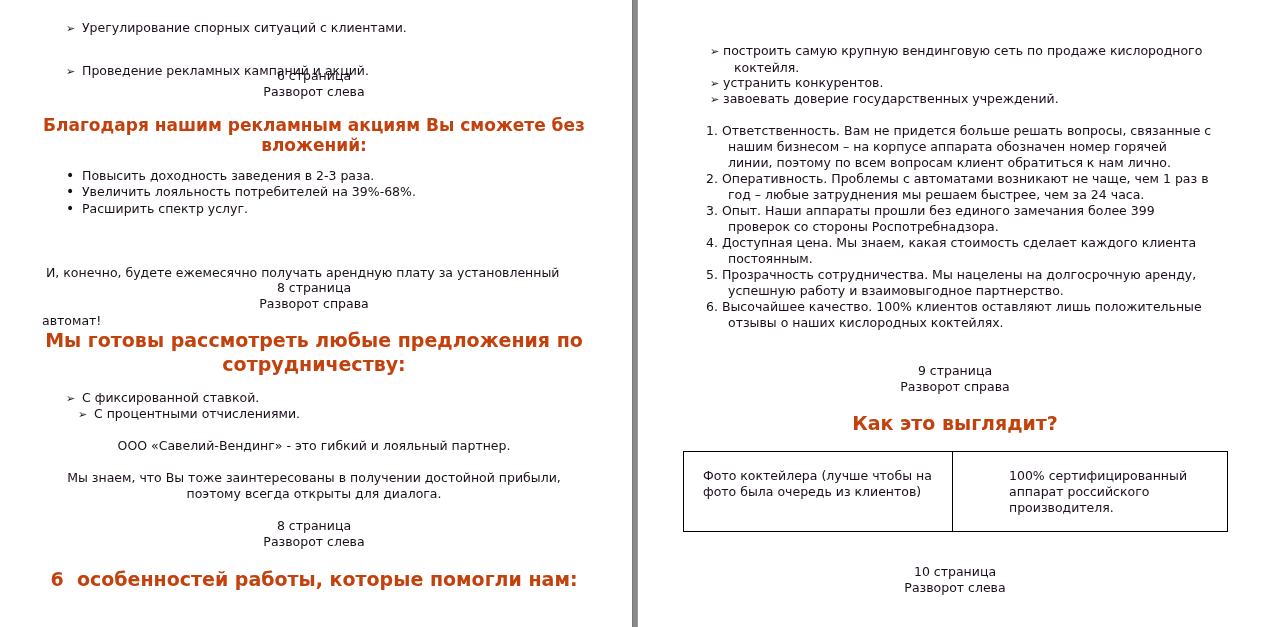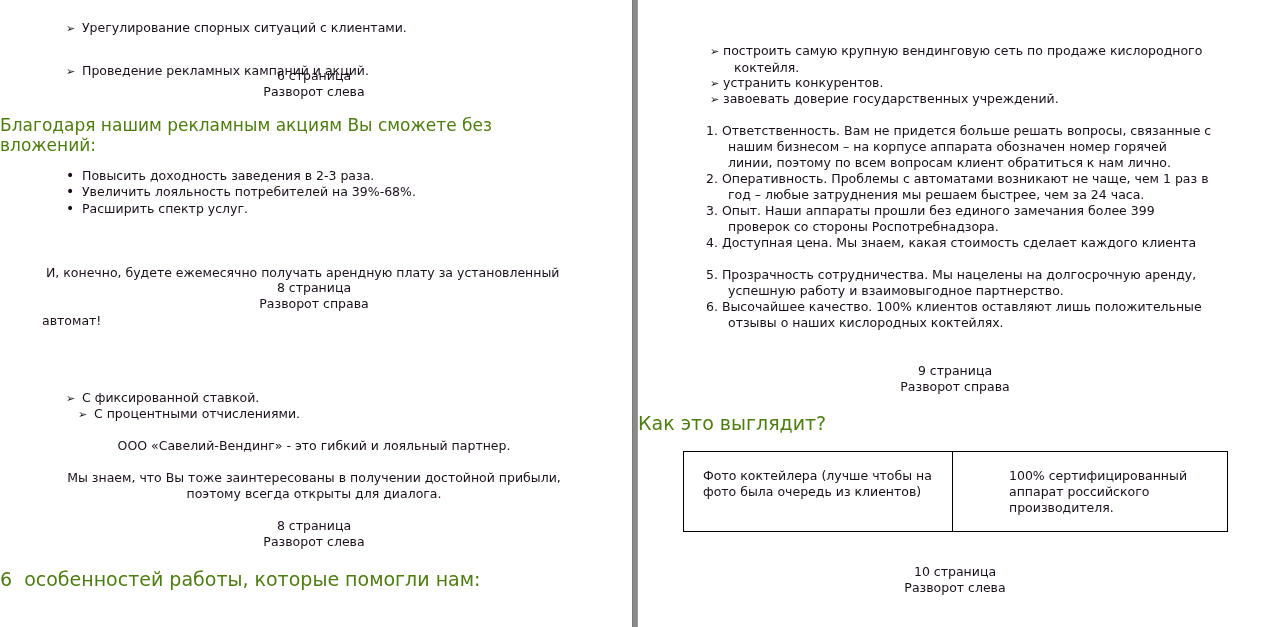--- a/index.html
+++ b/index.html
@@ -17,21 +17,21 @@
   .divider {
     position: absolute; left: 632px; top: 0; width: 6px; height: 627px;
     background: #8a8a8a;
     border-left: 1px solid #777; border-right: 1px solid #9a9a9a;
     box-sizing: border-box;
   }
   .abs { position: absolute; }
   .txt { font-size: 12.5px; line-height: 16px; white-space: nowrap; }
   .center { text-align: center; }
   .h {
-    font-weight: normal; text-align: left; color: #4d7c0f;
+    font-weight: bold; text-align: center; color: #c2410c;
   }
   .arrow-item { position: absolute; font-size: 12.5px; line-height: 16px; white-space: nowrap; }
   .arrow-item .bullet { display: inline-block; width: 16px; font-size: 11px; }
   .dot-item .bullet { display: inline-block; width: 16px; font-size: 14px; line-height: 16px; }
   .num-item { position: absolute; font-size: 12.5px; line-height: 16px; white-space: nowrap; }
   .num-item .cont { padding-left: 22px; display: block; }
   .tbl {
     position: absolute; left: 683px; top: 451px; width: 545px; height: 81px;
     border: 1px solid #000; box-sizing: border-box; display: flex;
   }
@@ -74,20 +74,24 @@
   <div class="abs txt" style="left:42px; top:233px; white-space:pre;">
     <div> И, конечно, будете ежемесячно получать арендную плату за установленный</div>
     <div>автомат!</div>
   </div>
 
   <div class="abs txt center" style="left:0; width:628px; top:280px;">
     <div>8 страница</div>
     <div>Разворот справа</div>
   </div>
 
+  <div class="abs h" style="left:0; width:628px; top:328px; font-size:19px; line-height:24px;">
+    <div>Мы готовы рассмотреть любые предложения по</div>
+    <div>сотрудничеству:</div>
+  </div>
 
   <div class="arrow-item" style="left:66px; top:390px;">
     <span class="bullet">➢</span><span>С фиксированной ставкой.</span>
   </div>
   <div class="arrow-item" style="left:66px; top:406px;margin-left:12px;">
     <span class="bullet">➢</span><span>С процентными отчислениями.</span>
   </div>
 
   <div class="abs txt center" style="left:0; width:628px; top:438px;">ООО «Савелий-Вендинг» - это гибкий и лояльный партнер.</div>
 
@@ -126,20 +130,21 @@
   <div class="num-item" style="left:68px; top:171px;">
     <span>2.</span> <span>Оперативность. Проблемы с автоматами возникают не чаще, чем 1 раз в</span>
     <span class="cont">год – любые затруднения мы решаем быстрее, чем за 24 часа.</span>
   </div>
   <div class="num-item" style="left:68px; top:203px;">
     <span>3.</span> <span>Опыт. Наши аппараты прошли без единого замечания более 399</span>
     <span class="cont">проверок со стороны Роспотребнадзора.</span>
   </div>
   <div class="num-item" style="left:68px; top:235px;">
     <span>4.</span> <span>Доступная цена. Мы знаем, какая стоимость сделает каждого клиента</span>
+    <span class="cont">постоянным.</span>
   </div>
   <div class="num-item" style="left:68px; top:267px;">
     <span>5.</span> <span>Прозрачность сотрудничества. Мы нацелены на долгосрочную аренду,</span>
     <span class="cont">успешную работу и взаимовыгодное партнерство.</span>
   </div>
   <div class="num-item" style="left:68px; top:299px;">
     <span>6.</span> <span>Высочайшее качество. 100% клиентов оставляют лишь положительные</span>
     <span class="cont">отзывы о наших кислородных коктейлях.</span>
   </div>
 

